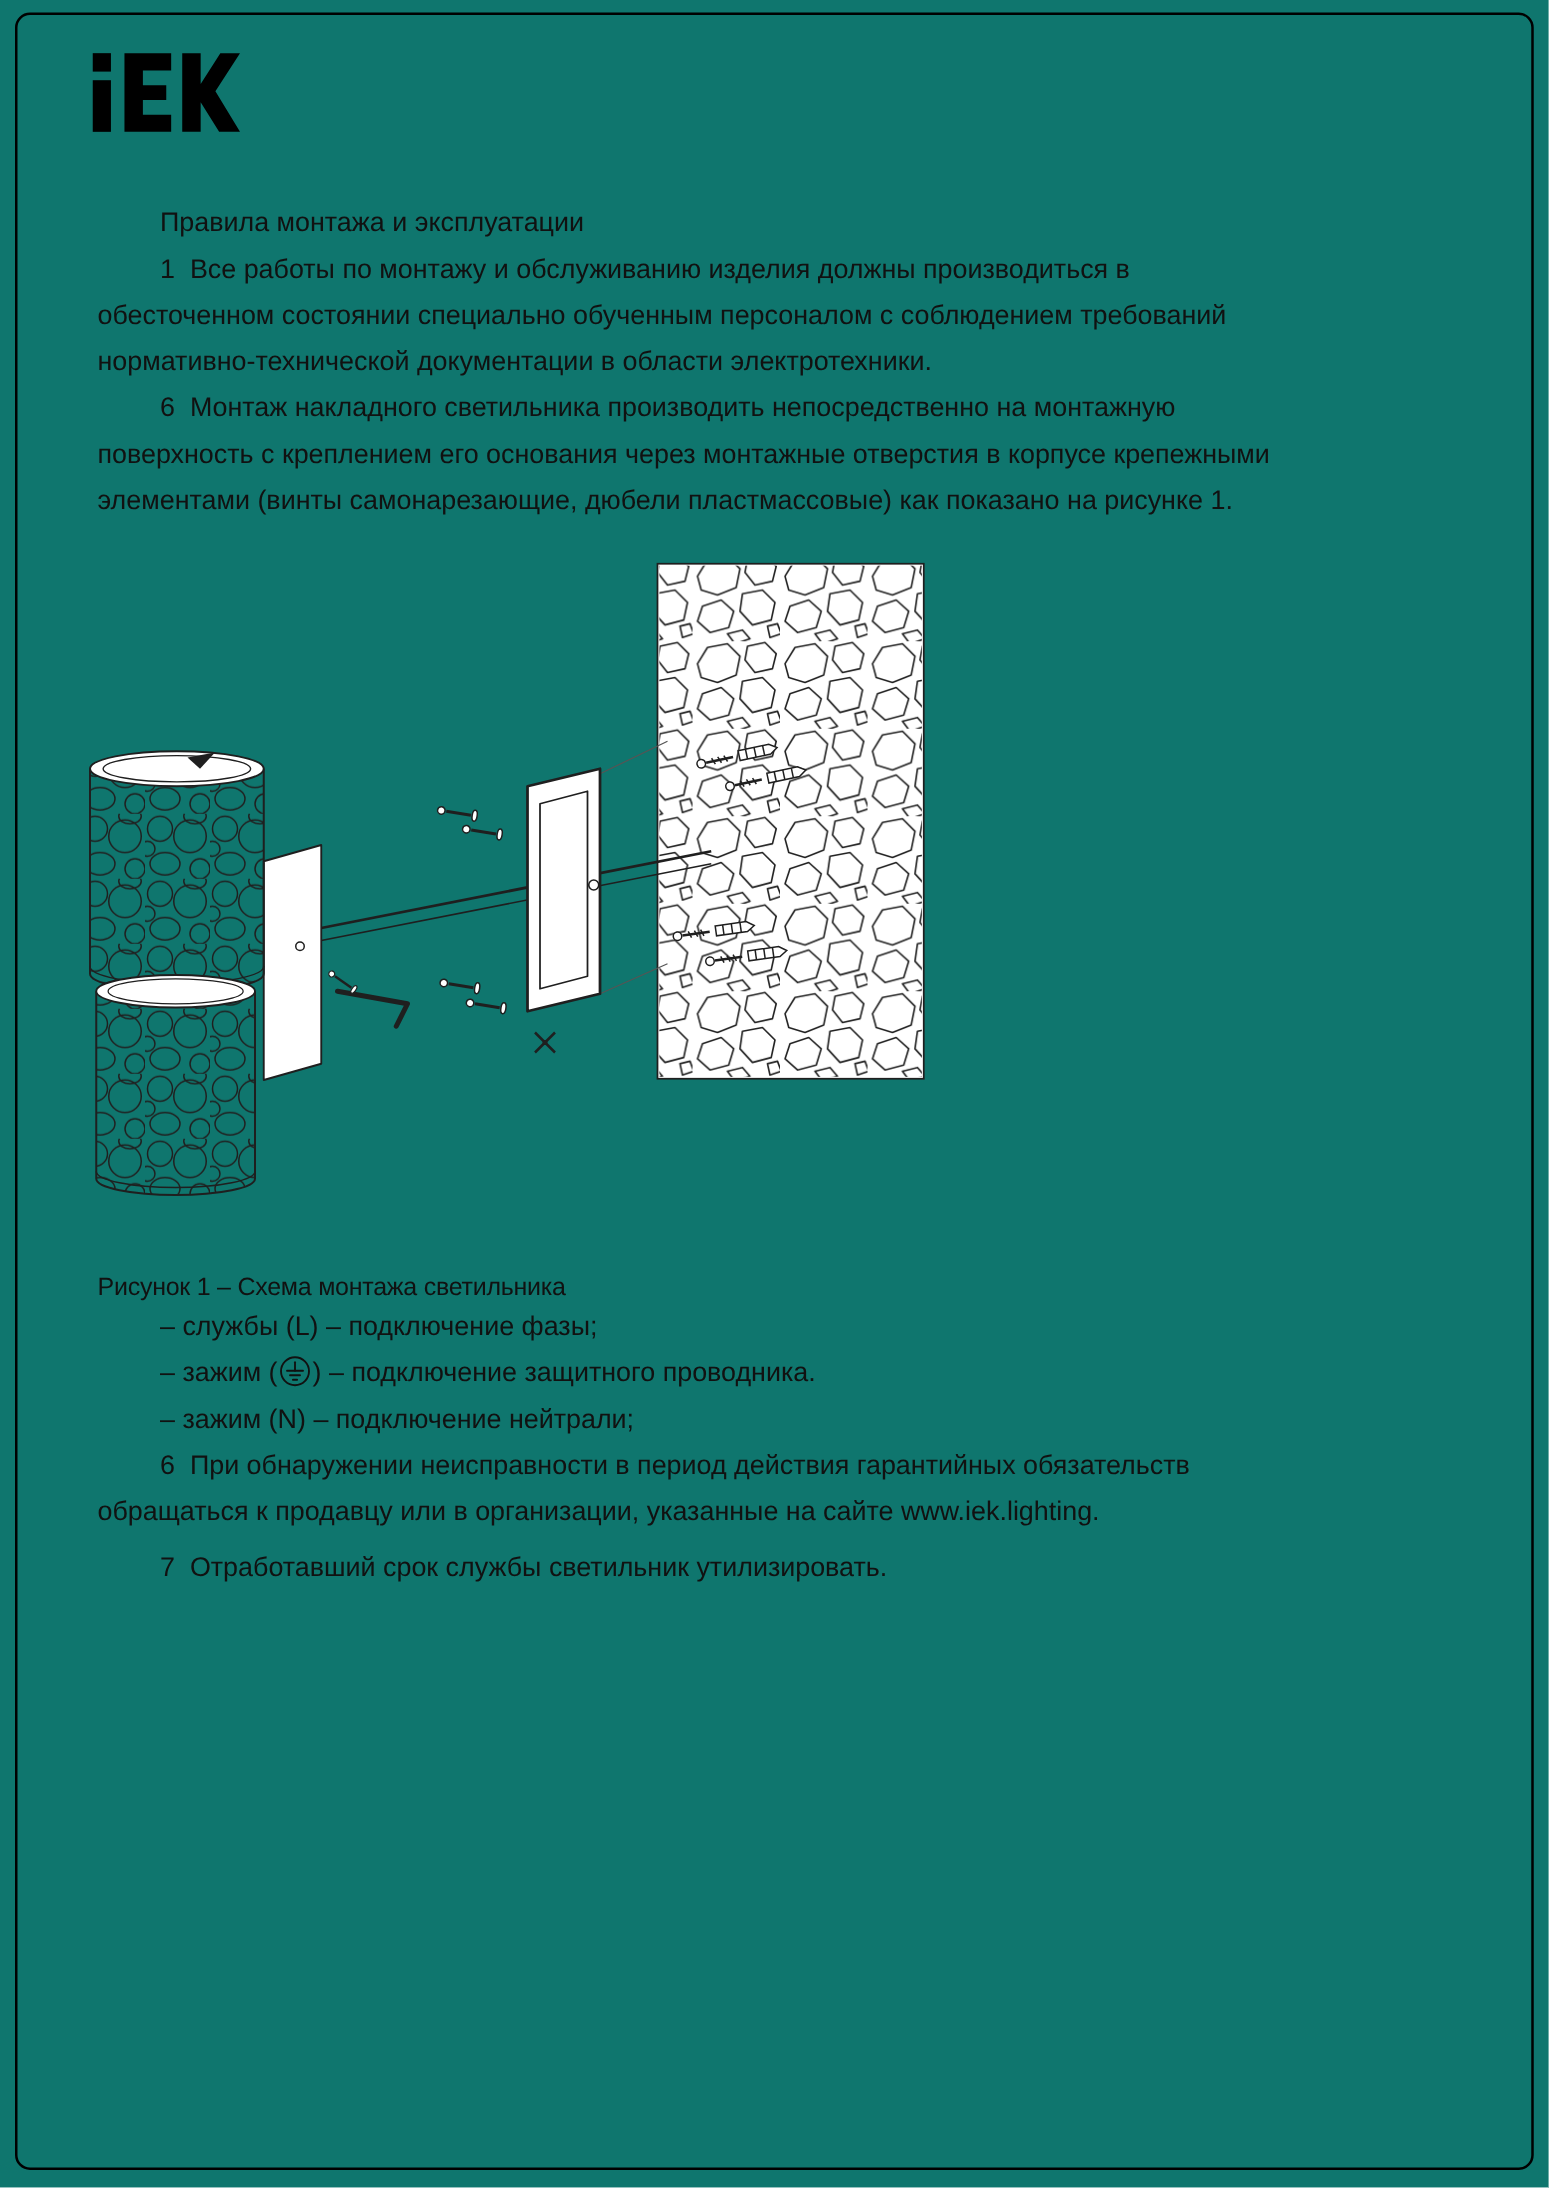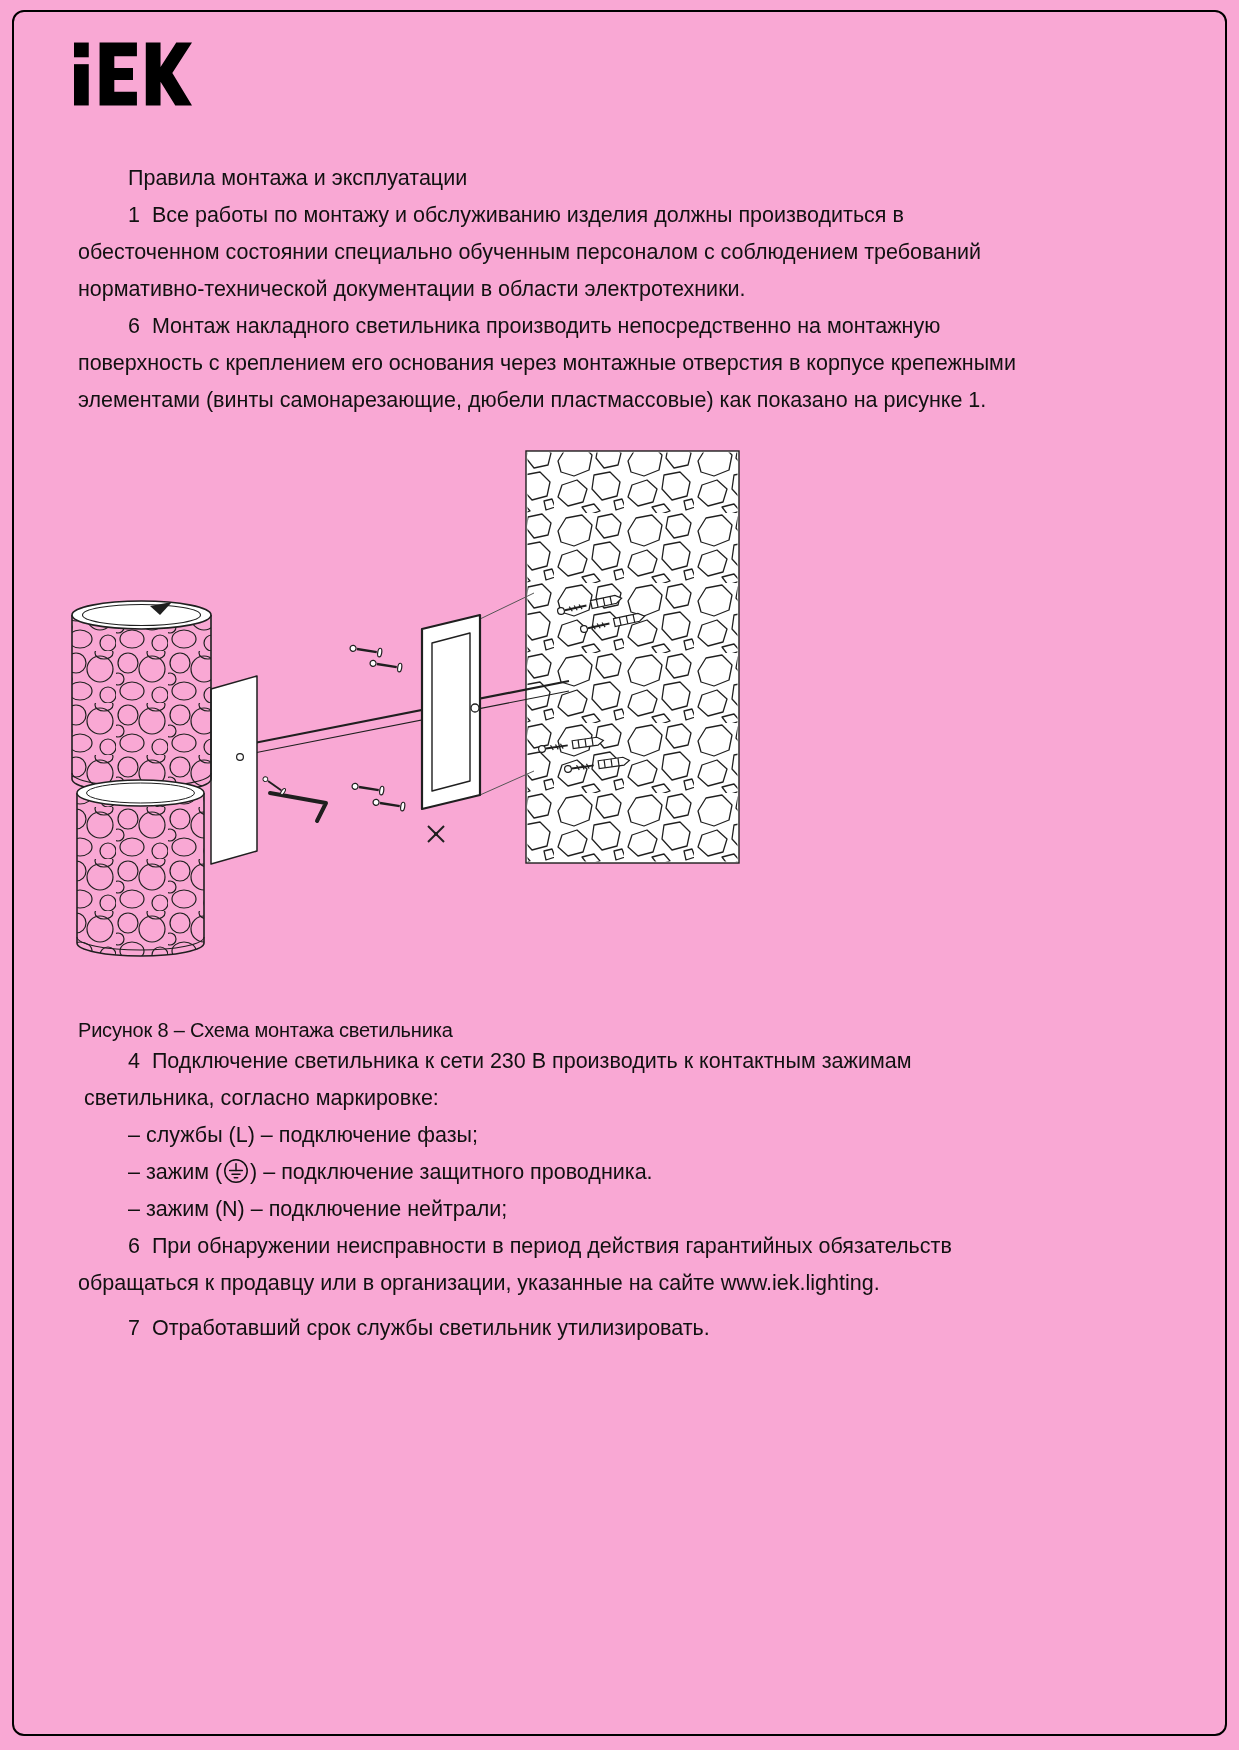--- a/index.html
+++ b/index.html
@@ -6,21 +6,21 @@
   html, body { background: #ffffff; }
   body {
     font-family: "Liberation Sans", "DejaVu Sans", sans-serif;
     color: #111111;
     -webkit-font-smoothing: antialiased;
   }
   .page {
     position: relative;
     width: 1239px;
     height: 1750px;
-    background: #f9a8d4;
+    background: #0f766e;
     overflow: hidden;
   }
   .page-border {
     position: absolute;
     top: 10px; left: 12px; right: 12px; bottom: 14px;
     border: 2px solid #000000;
     border-radius: 12px;
     pointer-events: none;
   }
   .logo {
@@ -186,25 +186,23 @@
           <path d="M13 494 A63.5 13 0 0 0 140 494" fill="none" stroke="#1f1f1f" stroke-width="1.1"></path>
           <ellipse cx="76.5" cy="350" rx="63.5" ry="13" fill="#ffffff" stroke="#1f1f1f" stroke-width="1.5"></ellipse>
           <ellipse cx="76.5" cy="350" rx="54" ry="10" fill="none" stroke="#1f1f1f" stroke-width="1"></ellipse>
         </g>
 
         <g>
           <path d="M206 350 L262 360 L253 378" fill="none" stroke="#1f1f1f" stroke-width="4" stroke-linecap="round" stroke-linejoin="round"></path>
           <use href="#screw" transform="translate(204,338) rotate(35) scale(0.8)"></use>
         </g>
       </svg>
-      <figcaption class="caption">Рисунок 8 – Схема монтажа светильника</figcaption>
+      <figcaption class="caption">Рисунок 1 – Схема монтажа светильника</figcaption>
     </figure>
 
-    <p class="para">4  Подключение светильника к сети 230 В производить к контактным зажимам
- светильника, согласно маркировке:</p>
     <p class="para">– службы (L) – подключение фазы;</p>
     <p class="para"><span>– зажим (</span><svg class="gnd" width="26" height="26" viewBox="0 0 26 26">
           <g stroke="#111111" fill="none" stroke-width="1.5" stroke-linecap="round">
             <circle cx="13" cy="13" r="11.2"></circle>
             <line x1="13" y1="5.8" x2="13" y2="12.6"></line>
             <line x1="6.6" y1="12.6" x2="19.4" y2="12.6"></line>
             <line x1="9" y1="16.2" x2="17" y2="16.2"></line>
             <line x1="11.3" y1="19.8" x2="14.7" y2="19.8"></line>
           </g>
         </svg><span>) – подключение защитного проводника.</span></p>

